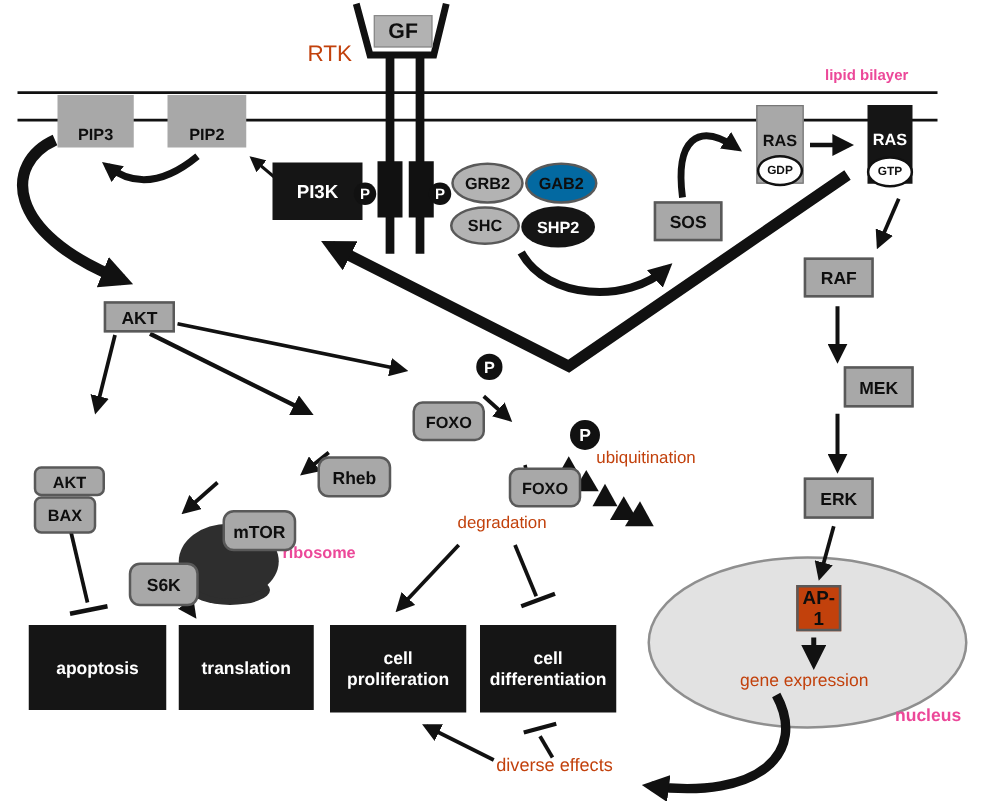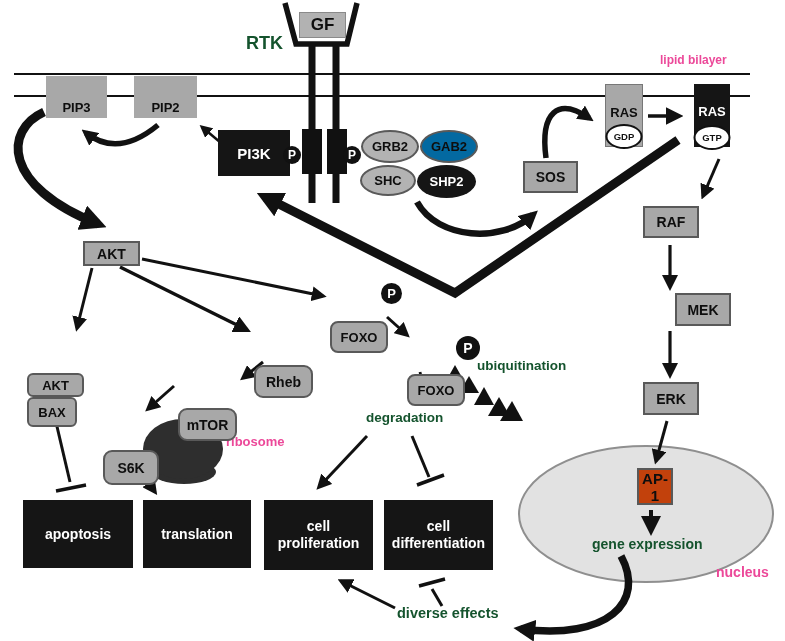--- a/index.html
+++ b/index.html
@@ -9,21 +9,21 @@
   .node,.lbl{position:absolute;box-sizing:border-box;}
   .node{display:flex;align-items:center;justify-content:center;
         font-weight:bold;color:#0e0e0e;text-align:center;}
   .gbox{background:#a8a8a8;border:2px solid #595959;}
   .nob{border:none;}
   .kbox{background:#151515;color:#ffffff;border:none;}
   .ell{border-radius:50%;}
   .rnd{border-radius:9px;margin-top:37px;}
   .pcirc{background:#111;color:#fff;border-radius:50%;display:flex;
          align-items:center;justify-content:center;font-weight:bold;}
-  .lbl{font-weight:bold;color:#14532d;white-space:nowrap;}
+  .lbl{font-weight:normal;color:#c2410c;white-space:nowrap;}
   .dim{color:#ec4899;font-weight:600;}
   .memnode{display:flex;align-items:flex-end;justify-content:center;padding-bottom:3px;}
   .rascol{flex-direction:column;justify-content:flex-start;padding-top:20px;}
   .state{position:absolute;left:50%;transform:translateX(-50%);bottom:-3px;
          background:#fff;color:#111;border:2px solid #111;border-radius:50%;
          width:33px;height:21px;display:flex;align-items:center;justify-content:center;
          font-size:9.5px;font-weight:bold;}
 </style>
 </head>
 <body>

